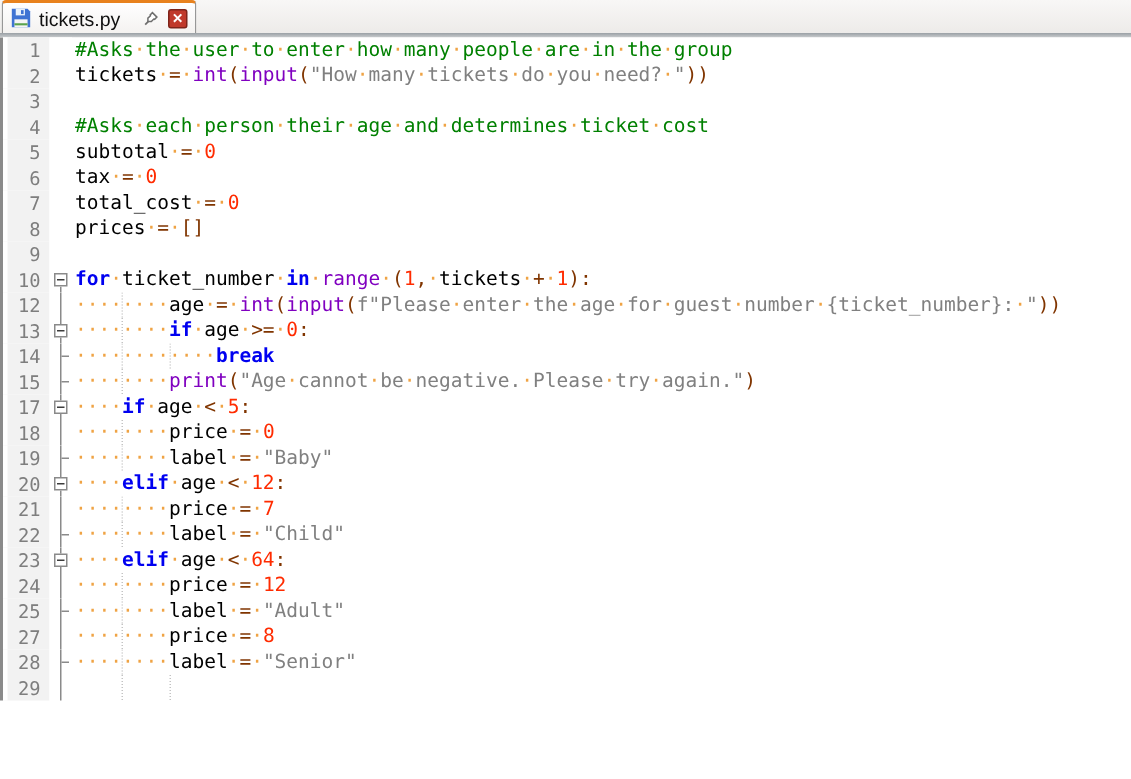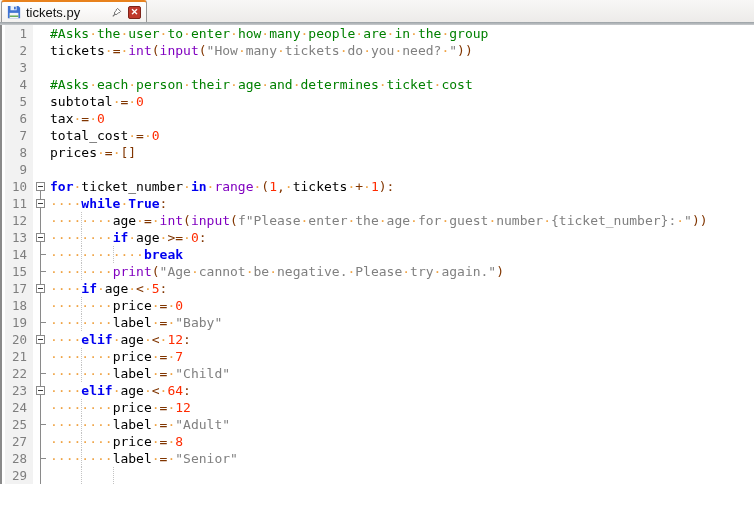--- a/index.html
+++ b/index.html
@@ -2,21 +2,21 @@
 <html style="--taborange: #e8821e; --linenum: #7e7e7e; --foldgray: #8a8a8a; --default_text: #000000; --keyword: #0000f0; --builtin: #8000c0; --number: #ff2b00; --operator: #803500; --string: #808080; --comment: #008000; --whitespace_dot: #efa344;"><head>
 <meta charset="utf-8">
 <style>
   * { margin:0; padding:0; box-sizing:border-box; }
   html,body { width:754px; height:519px; overflow:hidden; background:#fff;
               font-family:"Liberation Sans", sans-serif; }
 
   
   .tabbar { position:relative; height:22px; width:754px;
             background:linear-gradient(#f8f7f6,#edebe9); }
-  .tab { position:absolute; left:1px; top:0; height:22px; width:146px;
+  .tab { position:absolute; left:1px; top:0; height:22px; width:130px;
          background:linear-gradient(#ffffff,#f4f2f0);
          border:1px solid #979797; border-bottom:none;
          border-top:2px solid var(--taborange);
          border-radius:3px 3px 0 0;
          display:flex; align-items:center; padding:0 5px; gap:5px; }
   .tab-title { font-size:13px; color:#111; white-space:nowrap; flex:1; }
   .savicon { width:14px; height:14px; flex:none; }
   .pinicon { width:12px; height:12px; flex:none; cursor:pointer; }
   .closebtn { width:13px; height:13px; flex:none; background:#c0392b;
               border:1px solid #7e241a; border-radius:2px; color:#fff;
@@ -126,28 +126,20 @@
         </div>
         <div class="row">
           <div class="num">10</div>
           <div class="fold">
             <div class="vline half"></div>
             <div class="boxsq"></div>
           </div>
           <div class="code"><span class="tok k">for</span><span class="tok d"><span class="w">·</span>ticket_number<span class="w">·</span></span><span class="tok k">in</span><span class="tok d"><span class="w">·</span></span><span class="tok b">range</span><span class="tok d"><span class="w">·</span></span><span class="tok o">(</span><span class="tok n">1</span><span class="tok o">,</span><span class="tok d"><span class="w">·</span>tickets<span class="w">·</span></span><span class="tok o">+</span><span class="tok d"><span class="w">·</span></span><span class="tok n">1</span><span class="tok o">):</span></div>
         </div>
         <div class="row">
-          <div class="num">11</div>
-          <div class="fold">
-            <div class="vline"></div>
-            <div class="boxsq"></div>
-          </div>
-          <div class="code"><span class="tok d"><span class="w">·</span><span class="w">·</span><span class="w">·</span><span class="w">·</span></span><span class="tok k">while</span><span class="tok d"><span class="w">·</span></span><span class="tok k">True</span><span class="tok o">:</span></div>
-        </div>
-        <div class="row">
           <div class="num">12</div>
           <div class="fold">
             <div class="vline"></div>
           </div>
           <div class="code"><div class="guide" style="left: calc(4ch + 2px);"></div><span class="tok d"><span class="w">·</span><span class="w">·</span><span class="w">·</span><span class="w">·</span><span class="w">·</span><span class="w">·</span><span class="w">·</span><span class="w">·</span>age<span class="w">·</span></span><span class="tok o">=</span><span class="tok d"><span class="w">·</span></span><span class="tok b">int</span><span class="tok o">(</span><span class="tok b">input</span><span class="tok o">(</span><span class="tok s">f"Please<span class="w">·</span>enter<span class="w">·</span>the<span class="w">·</span>age<span class="w">·</span>for<span class="w">·</span>guest<span class="w">·</span>number<span class="w">·</span>{ticket_number}:<span class="w">·</span>"</span><span class="tok o">))</span></div>
         </div>
         <div class="row">
           <div class="num">13</div>
           <div class="fold">
             <div class="vline"></div>

